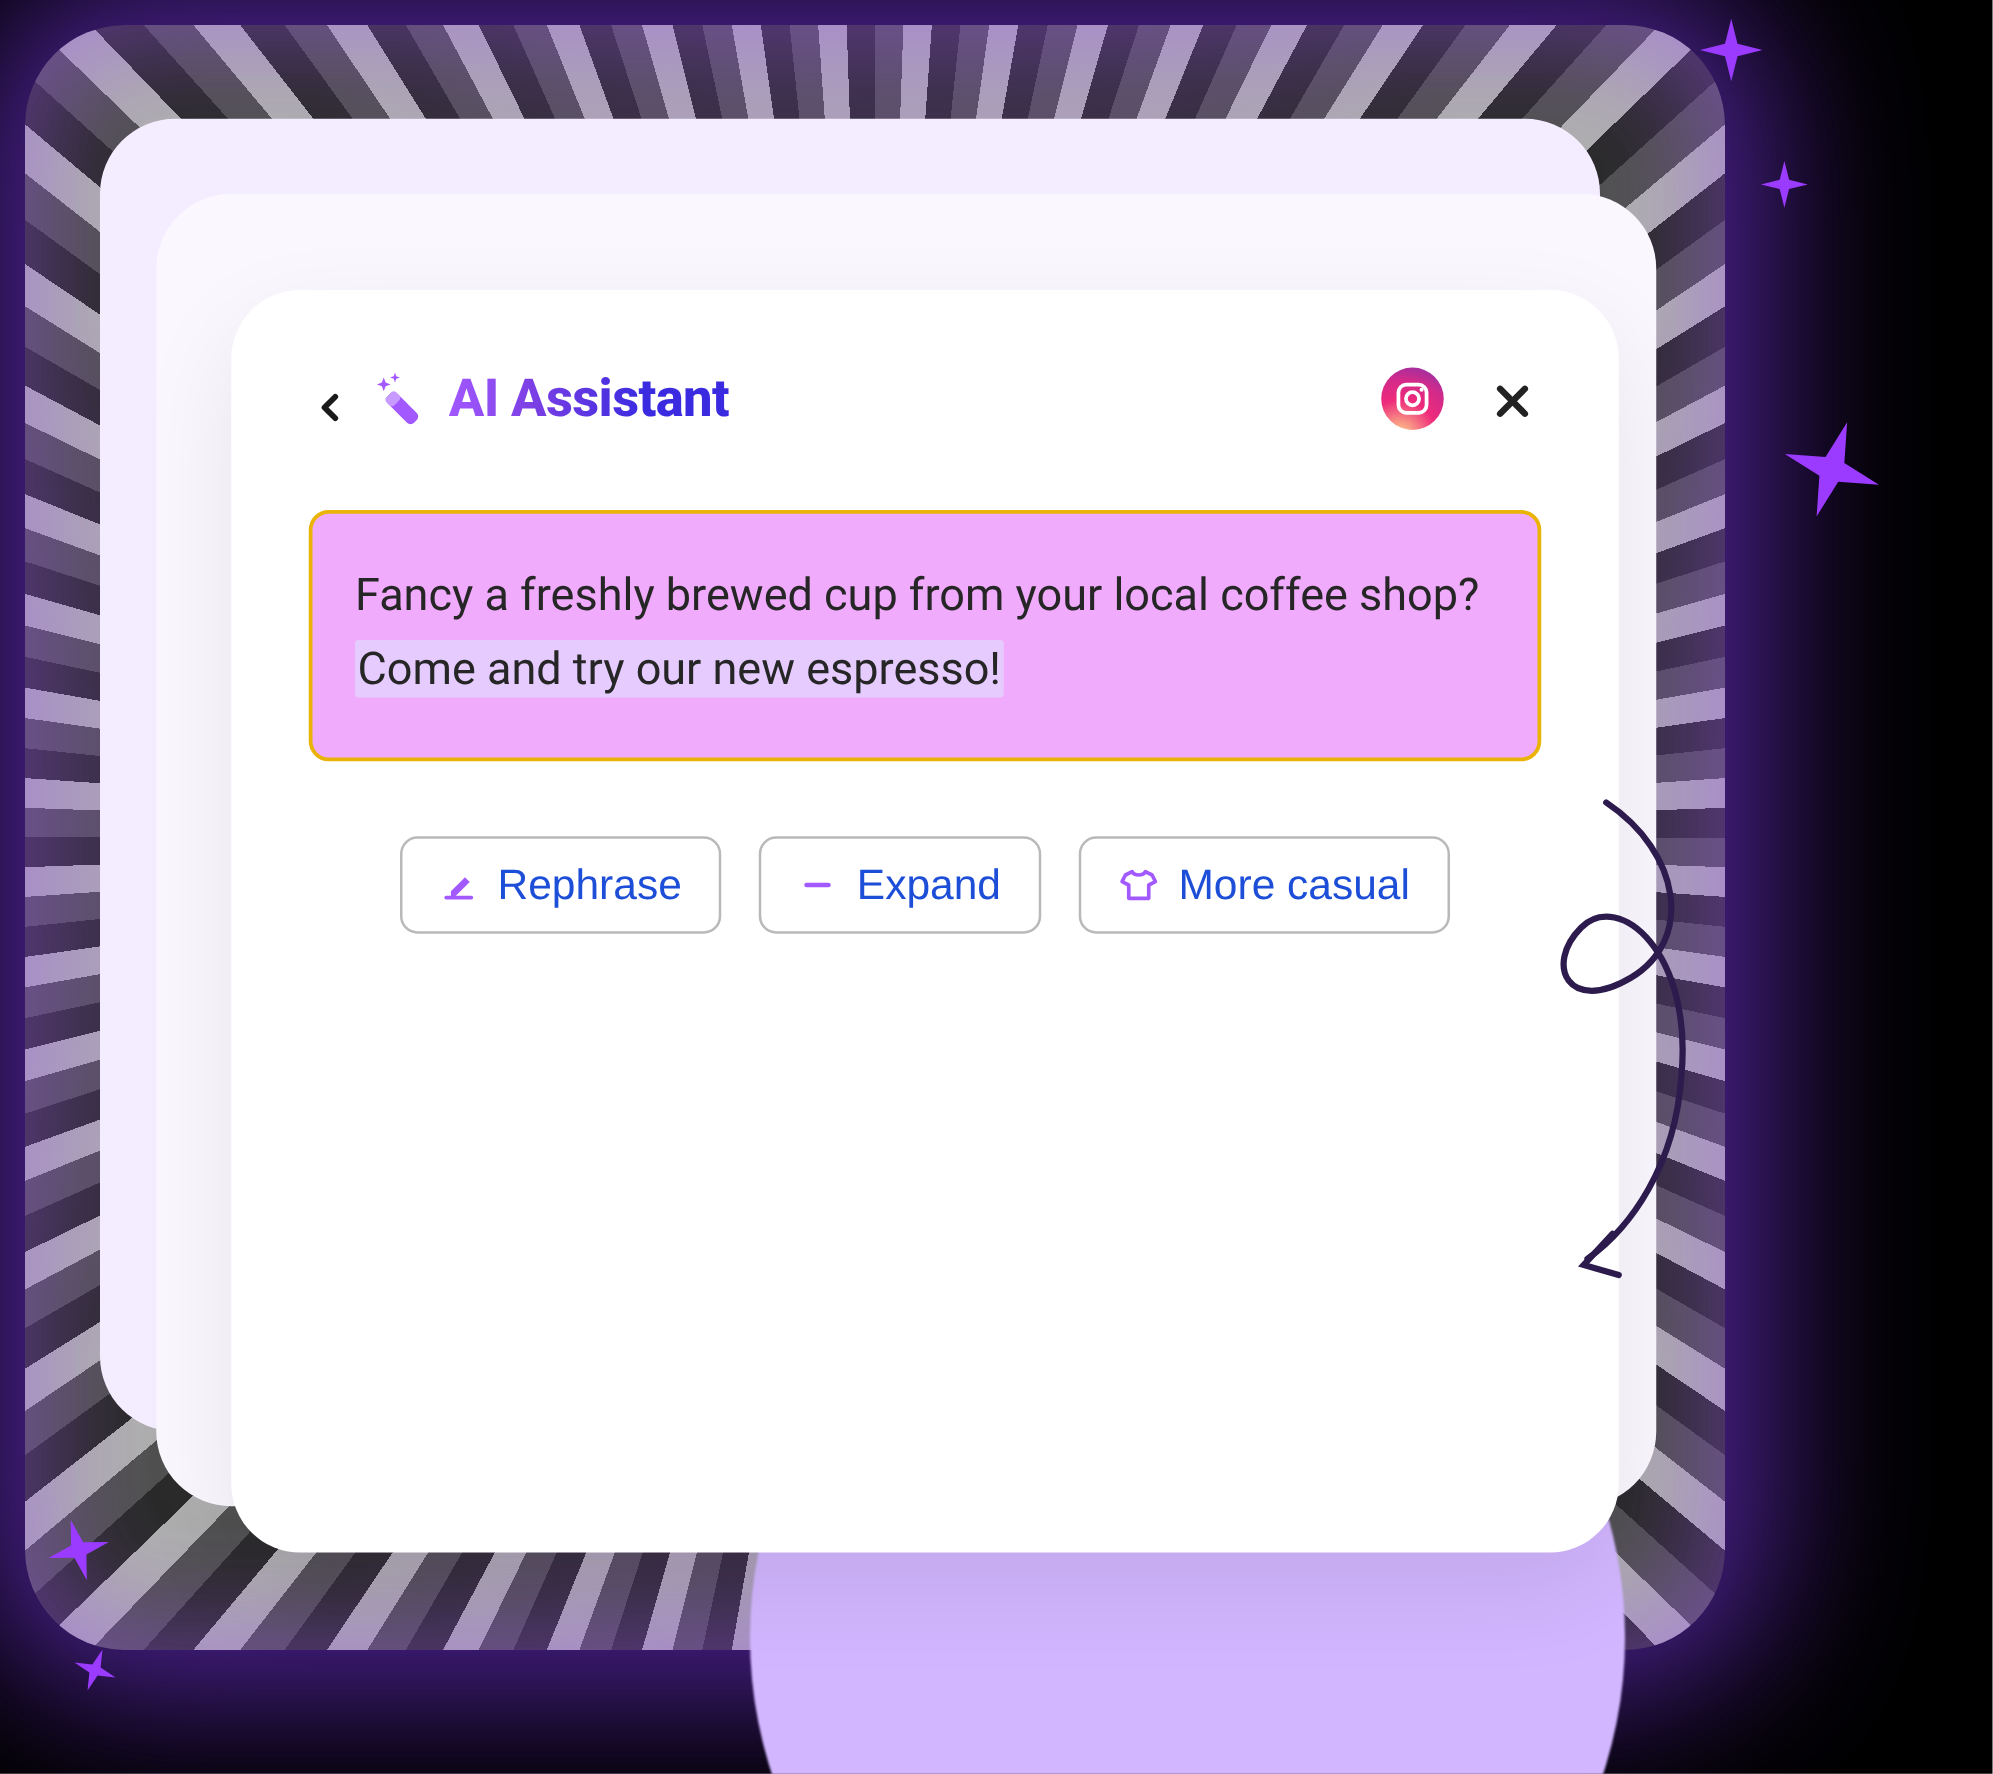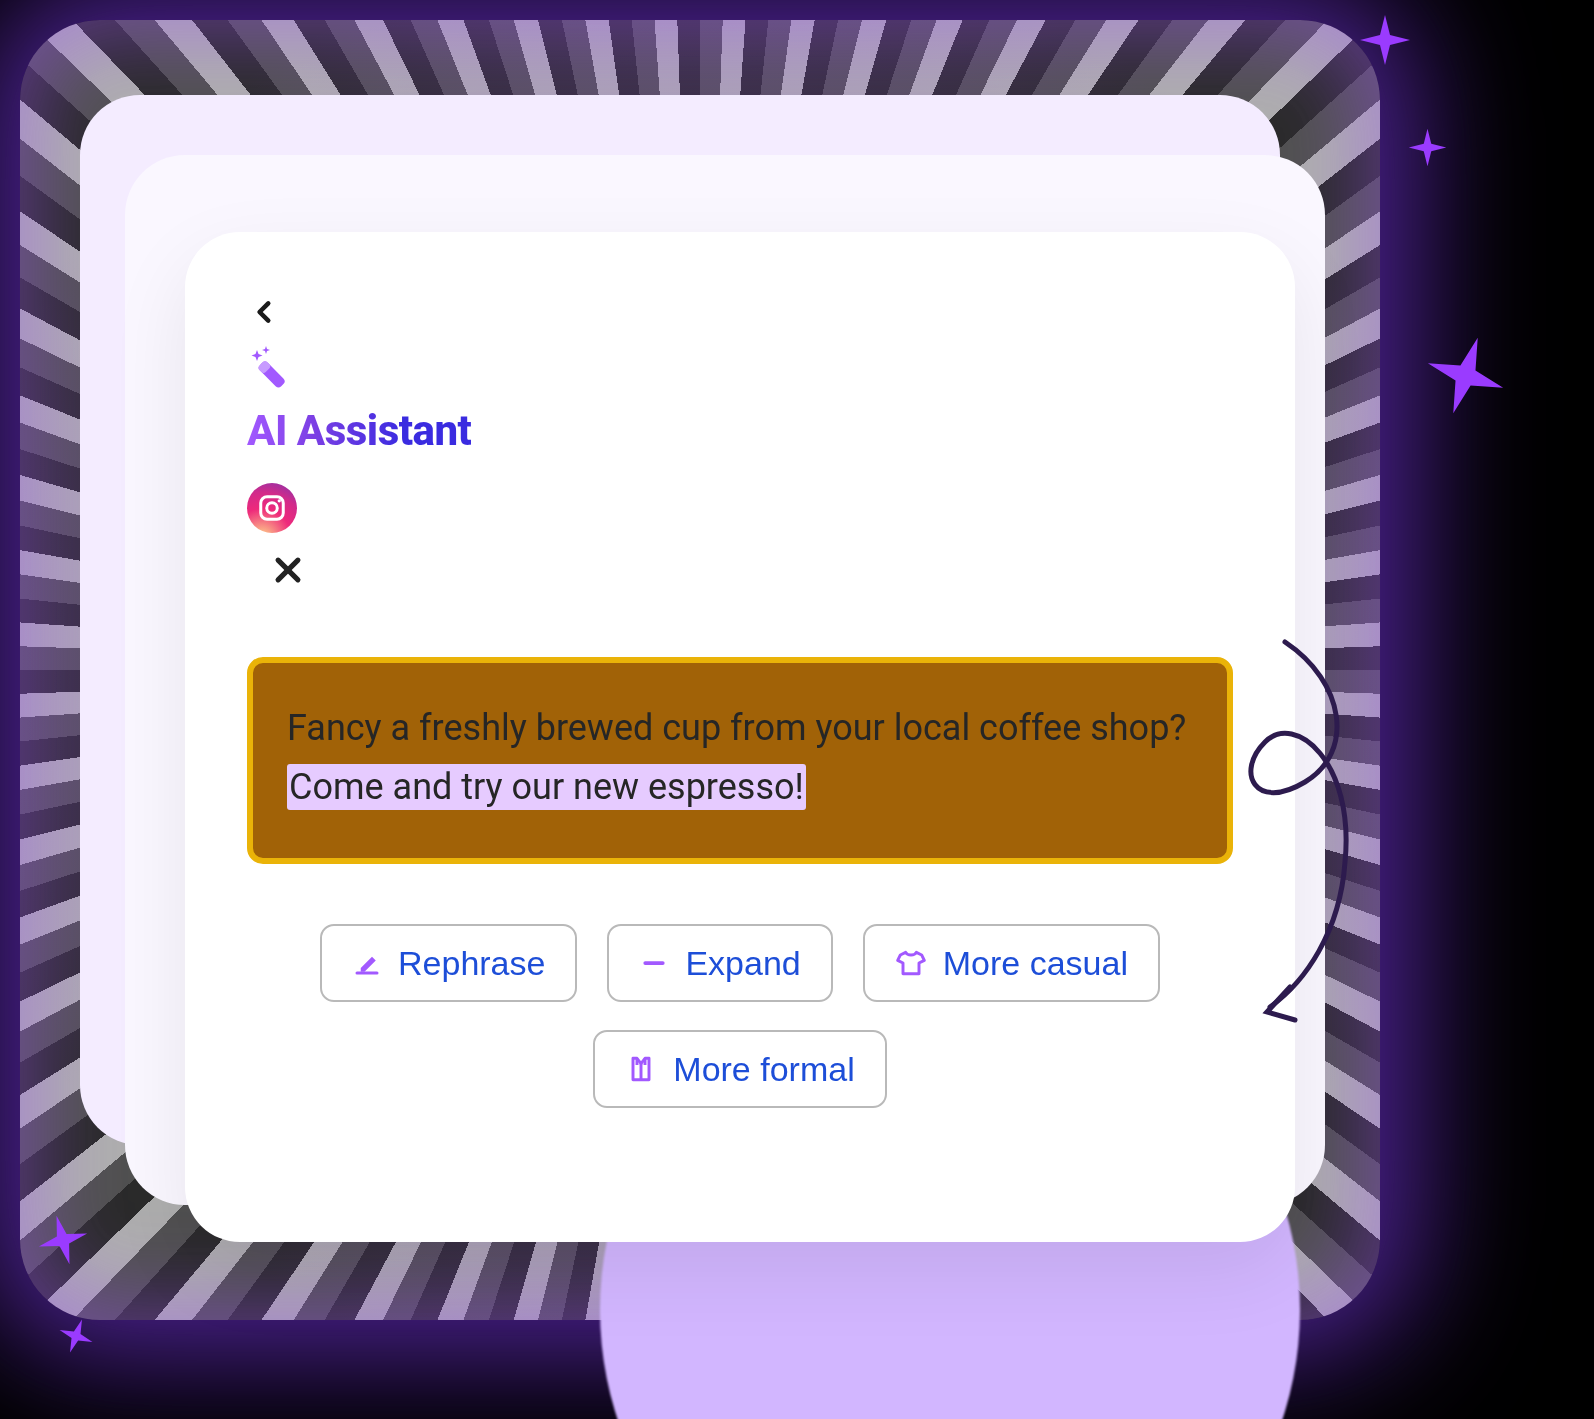--- a/index.html
+++ b/index.html
@@ -63,23 +63,22 @@
       height: 1010px;
       background: #fff;
       border-radius: 55px;
       box-shadow: 0 30px 80px rgba(0,0,0,0.08);
       padding: 62px 62px 48px 62px;
     }
 
     
     .header-row {
       display: flex;
-      align-items: flex-start;
+      align-items: flex-end;
       gap: 14px;
-      flex-direction: column;
     }
     .chevron-back {
       width: 36px; height: 36px;
       display:flex; align-items:center; justify-content:center;
       cursor:pointer;
       color:#1a1a1a;
     }
     .sparkle-wand { display:flex; align-items:center; justify-content:center; }
     .title-ai {
       font-size: 42px;
@@ -102,22 +101,22 @@
       width: 46px; height: 46px;
       display:flex; align-items:center; justify-content:center;
       margin-left: 18px;
       cursor:pointer;
       color:#222;
     }
 
     
     .text-box {
       margin-top: 64px;
-      border: 6px solid #eab308;
-      background: #a16207;
+      border: 3px solid #eab308;
+      background: #f0abfc;
       border-radius: 16px;
       padding: 36px 34px 40px 34px;
       font-size: 36px;
       line-height: 1.65;
       color: #262626;
     }
     .text-box .hl {
       background: #e6cbff;
       border-radius: 3px;
       padding: 2px 2px;
@@ -254,31 +253,20 @@
       <span>Expand</span>
     </button>
     <button class="act-btn">
       <span class="ic">
         <svg width="32" height="32" viewBox="0 0 24 24" fill="none" stroke="currentColor" stroke-width="2.2" stroke-linejoin="round">
           <path d="M4 6 L8 4 C8 4 9 6 12 6 C15 6 16 4 16 4 L20 6 L22 10 L18 12 L18 20 L6 20 L6 12 L2 10 Z"></path>
         </svg>
       </span>
       <span>More casual</span>
     </button>
-    <button class="act-btn">
-      <span class="ic">
-        <svg width="32" height="32" viewBox="0 0 24 24" fill="none" stroke="currentColor" stroke-width="2.2" stroke-linejoin="round">
-          <path d="M6 4 L9 4 L12 8 L15 4 L18 4 L18 20 L6 20 Z"></path>
-          <path d="M9 4 L9 9"></path>
-            <path d="M15 4 L15 9"></path>
-          <path d="M12 8 L12 20"></path>
-        </svg>
-      </span>
-      <span>More formal</span>
-    </button>
   </div>
 
   <svg class="swirl" viewBox="0 0 180 420" fill="none" stroke="#2d1b4e" stroke-width="5" stroke-linecap="round">
     <path d="M90 20 C 150 60, 160 130, 110 160 C 60 190, 40 150, 70 120 C 100 90, 160 140, 150 240 C 145 310, 110 360, 75 385"></path>
     <path d="M95 365 L72 390 L100 398"></path>
   </svg>
 
 </div>
 
 </body></html>

